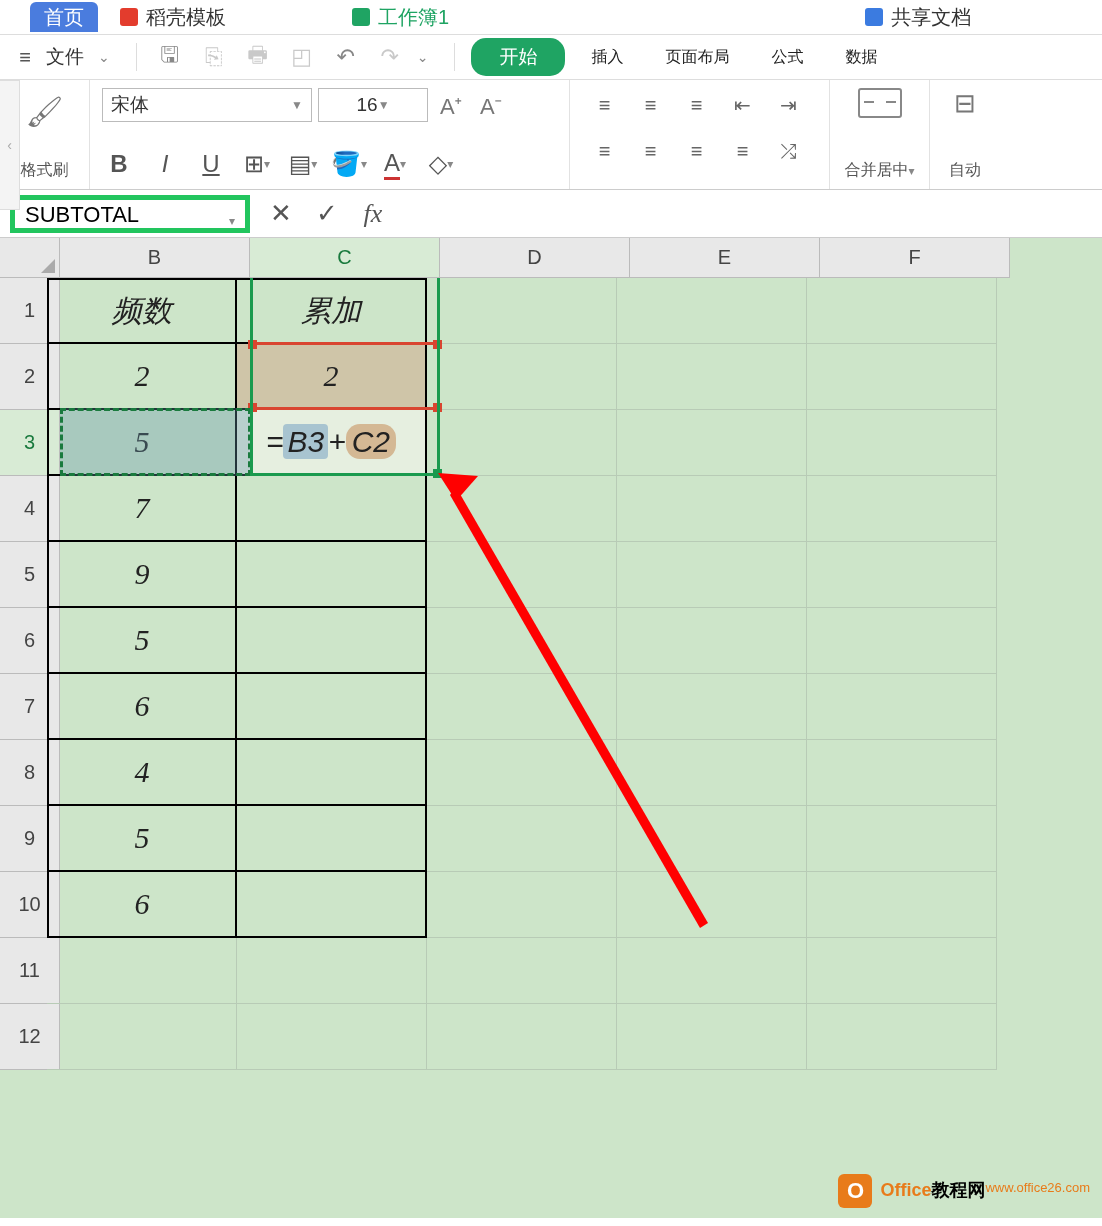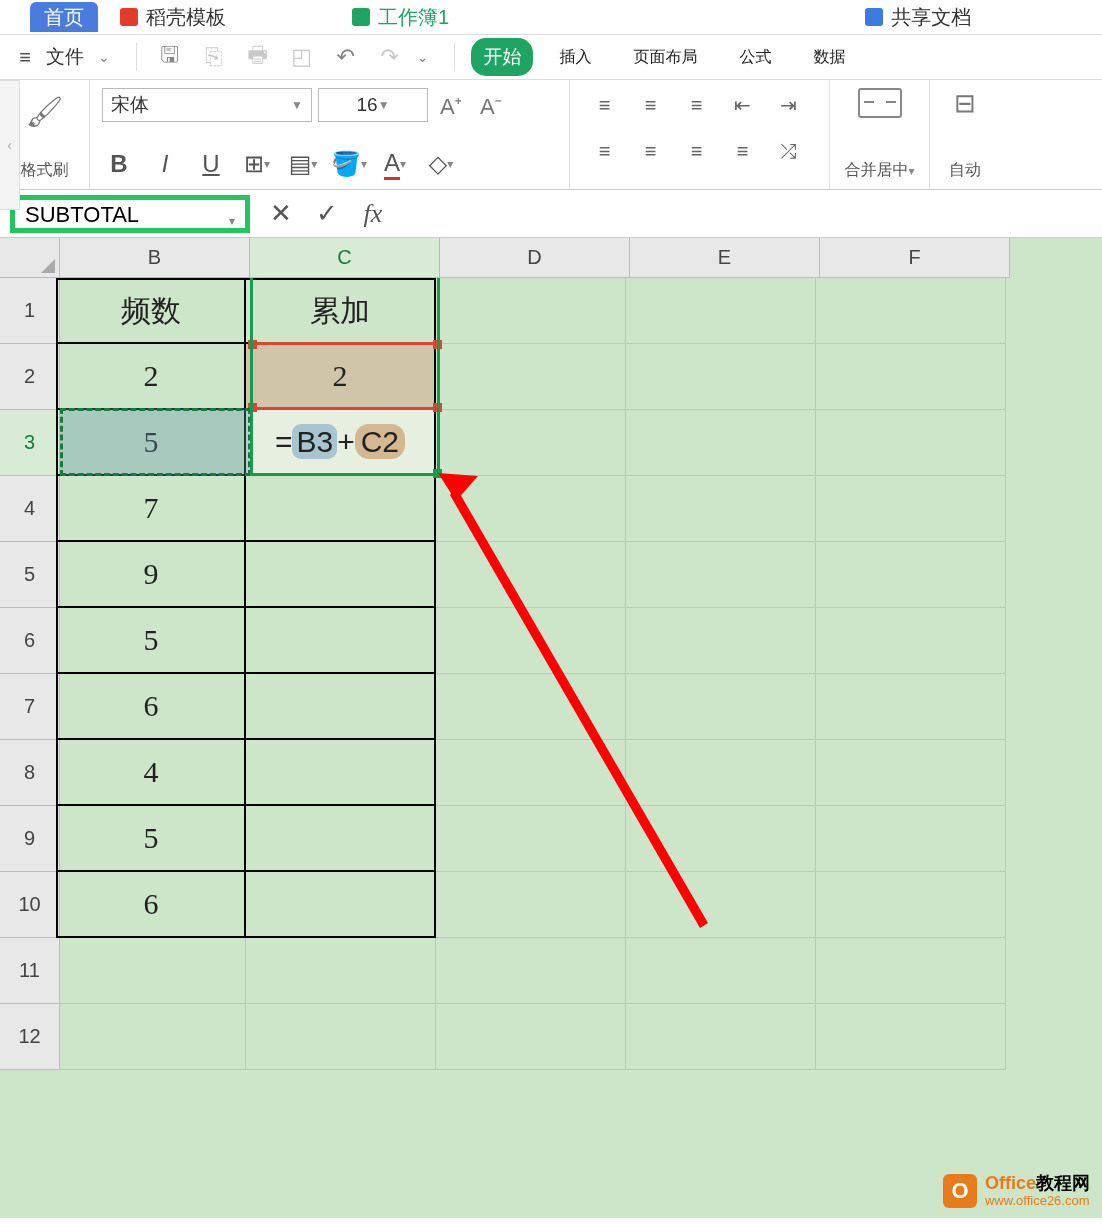--- a/index.html
+++ b/index.html
@@ -14,21 +14,21 @@
 .tab-icon.blue2 { background: #3b7be0; }
 
 .file-row { height: 46px; border-top: 1px solid #ddd; border-bottom: 1px solid #ddd; display: flex; align-items: center; padding: 0 14px; gap: 10px; background: #fff; }
 .menu-icon { width: 22px; height: 22px; color: #555; display:flex; align-items:center; justify-content:center; font-size:20px;}
 .file-label { font-size: 19px; color: #333; margin-right: 4px; }
 .chev { color: #888; font-size: 14px; margin-right: 10px;}
 .vsep { width: 1px; height: 28px; background: #ddd; margin: 0 6px; }
 .tb-btn { width: 34px; height: 34px; display:flex; align-items:center; justify-content:center; color:#888; font-size:22px; border-radius:4px;}
 .tb-btn.dis { opacity:.45;}
 .ribbon-tab { font-size: 16px; color: #222; padding: 4px 16px; }
-.ribbon-tab.active { background: #1fa463; color: #fff; border-radius: 15px; padding: 6px 12px; font-size: 19px; }
+.ribbon-tab.active { background: #1fa463; color: #fff; border-radius: 15px; padding: 6px 28px; font-size: 19px; }
 
 .toolbar { height: 110px; border-bottom: 1px solid #ccc; background: #fff; display: flex; }
 .tool-group { border-right: 1px solid #e2e2e2; padding: 8px 12px; display:flex; flex-direction:column; align-items:center; justify-content:space-between; }
 .paintbrush { width:46px; height:46px; display:flex; align-items:center; justify-content:center; font-size:30px; color:#777;}
 .tg-label { font-size:16px; color:#555; }
 .font-row { display:flex; gap:6px; align-items:center; margin-bottom:12px;}
 .font-sel { width:210px; height:34px; border:1px solid #bbb; padding:2px 8px; display:flex; align-items:center; justify-content:space-between; font-size:19px; color:#333; background:#fff;}
 .size-sel { width:110px; height:34px; border:1px solid #bbb; padding:2px 8px; display:flex; align-items:center; justify-content:center; font-size:19px; color:#333; background:#fff;}
 .drop-ar { color:#888; font-size:12px;}
 .mini-btn { width:34px; height:34px; display:flex; align-items:center; justify-content:center; color:#777; font-size:22px; border:1px solid transparent;}
@@ -48,48 +48,48 @@
 
 .sheet-area { position:relative; background:#cde5c9; height: 980px; overflow:hidden;}
 .corner { position:absolute; left:0; top:0; width:60px; height:40px; background:#e8e8e8; border:1px solid #bbb; border-top:none; border-left:none;}
 .corner::after{content:"";position:absolute;right:4px;bottom:4px;width:0;height:0;border-left:14px solid transparent;border-bottom:14px solid #aaa;}
 .col-headers { position:absolute; left:60px; top:0; height:40px; display:flex;}
 .col-h { height:40px; display:flex; align-items:center; justify-content:center; background:#e8e8e8; border:1px solid #bbb; border-top:none; border-left:none; font-size:20px; color:#444;}
 .col-h.active { background:#d8ebd5; color:#1a7a3e; font-weight:500;}
 .row-headers { position:absolute; left:0; top:40px; width:60px;}
 .row-h { width:60px; height:66px; display:flex; align-items:center; justify-content:center; background:#e8e8e8; border:1px solid #bbb; border-left:none; border-top:none; font-size:20px; color:#444;}
 .row-h.active { background:#d8ebd5; color:#1a7a3e;}
-.grid { position:absolute; left:56px; top:40px;}
+.grid { position:absolute; left:47px; top:40px;font-style:italic;}
 .g-row { display:flex;}
 .g-cell { height:66px; border-right:1px solid #b8cbb6; border-bottom:1px solid #b8cbb6; display:flex; align-items:center; justify-content:center; font-size:30px; font-family:"SimSun",serif; color:#222;}
 .col-B { width:190px;} .col-C { width:190px;} .col-D{width:190px;} .col-E{width:190px;} .col-F{width:190px;}
 
 .tbl-border { border-right:2px solid #000 !important; border-bottom:2px solid #000 !important;}
 .tbl-border-l { border-left:2px solid #000 !important;}
 .tbl-border-t { border-top:2px solid #000 !important;}
 
 .sel-c2 { position:absolute; left:250px; top:104px; width:190px; height:68px; border:3px solid #d94530; pointer-events:none;}
 .sel-c2::before,.sel-c2::after,.sel-c2 .h1,.sel-c2 .h2{content:"";position:absolute;width:9px;height:9px;background:#d94530;}
 .sel-c2::before{left:-5px;top:-5px;} .sel-c2::after{right:-5px;top:-5px;}
 .sel-c2 .h1{left:-5px;bottom:-5px;} .sel-c2 .h2{right:-5px;bottom:-5px;}
 
 .sel-b3 { position:absolute; left:60px; top:170px; width:191px; height:68px; border:3px dashed #1a7a3e; background:rgba(100,150,170,.35); pointer-events:none;}
 .sel-c3 { position:absolute; left:250px; top:40px; width:190px; height:198px; border:3px solid #1a9a4e; border-top:none; pointer-events:none;}
 .sel-c3 .fh { position:absolute; right:-5px; bottom:-5px; width:9px; height:9px; background:#1a9a4e;}
 
 .formula-inline { font-size:30px; font-family:"SimSun",serif;}
-.ref-b3 { background:#a8c4d0; border-radius:9px; padding:1px 4px;}
+.ref-b3 { background:#a8c4d0; border-radius:4px; padding:1px 4px;}
 .ref-c2 { background:#d4b894; border-radius:14px; padding:1px 6px;}
 
 .arrow { position:absolute; left:438px; top:235px; pointer-events:none;}
 .arrow svg { width:280px; height:460px;}
 
 .watermark { position:absolute; right:12px; bottom:10px; display:flex; align-items:center; gap:8px;}
 .wm-icon { width:34px; height:34px; background:#e87b1a; border-radius:6px; display:flex; align-items:center; justify-content:center; color:#fff; font-weight:bold; font-size:22px;}
-.wm-text { display:flex; flex-direction:column; line-height:1.1;justify-content:space-between;}
+.wm-text { display:flex; line-height:1.1;justify-content:space-between;}
 .wm-main { font-size:18px; font-weight:bold;}
 .wm-main .o{color:#e87b1a;}
 .wm-sub { font-size:13px; color:#e87b1a;}
 
 .left-strip { position:absolute; left:0; top:80px; width:20px; height:130px; background:#f4f4f4; border:1px solid #ddd; border-left:none; display:flex; align-items:center; justify-content:center; color:#aaa; font-size:14px;}
 </style>
 </head>
 <body>
 
 <div class="tabs-row">

